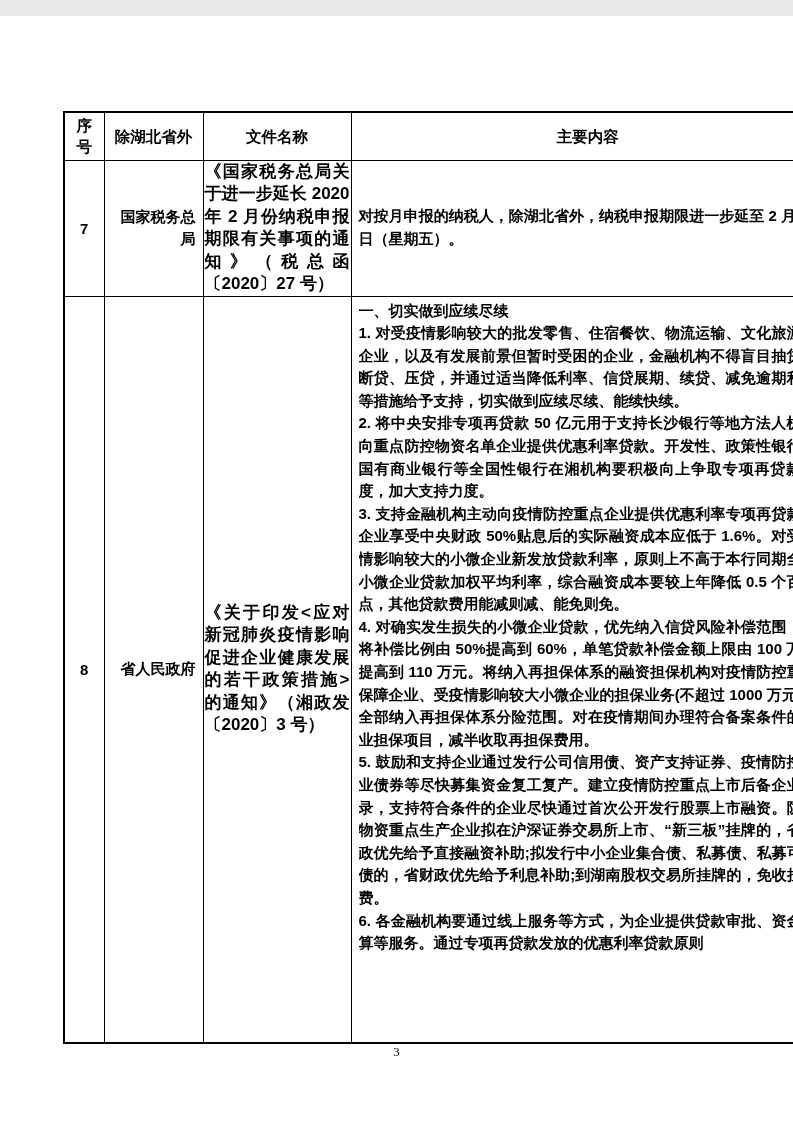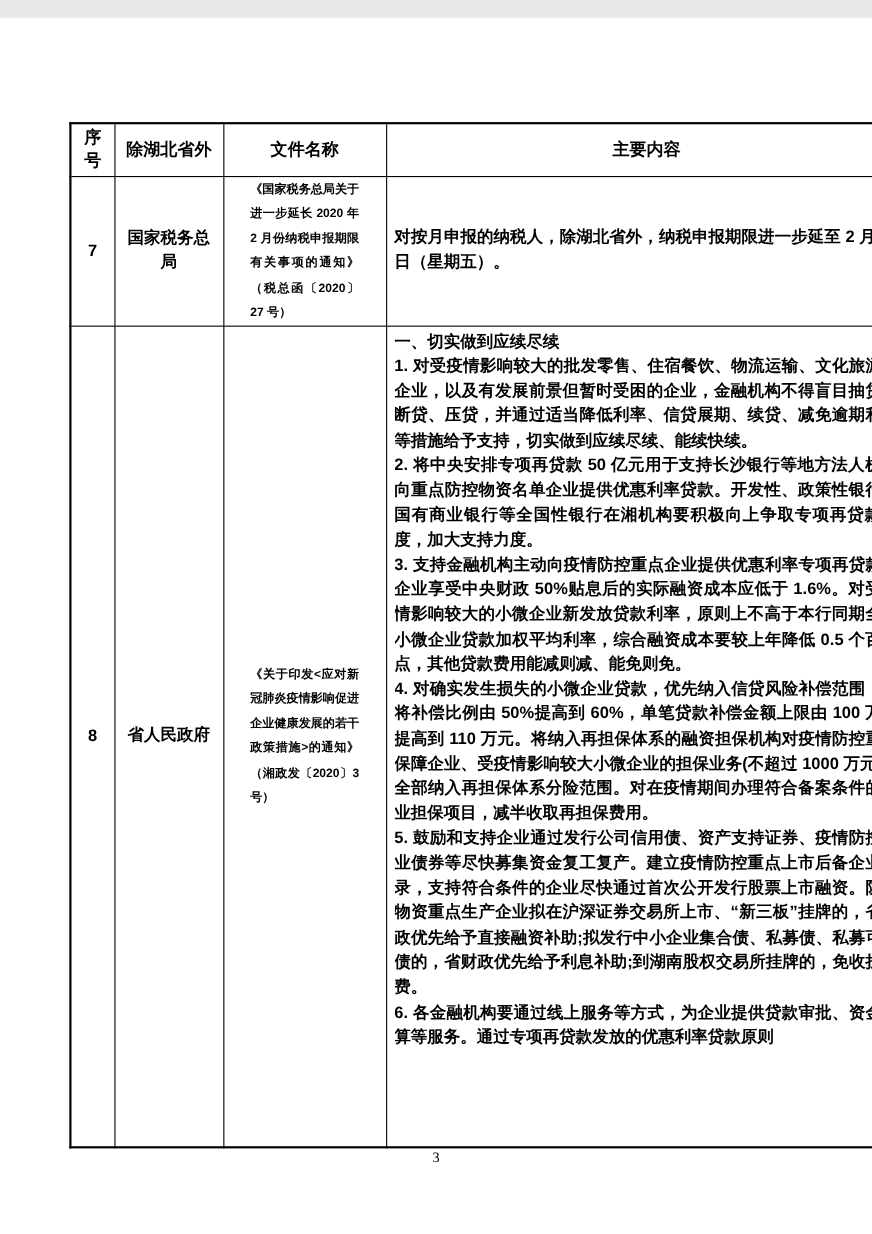--- a/index.html
+++ b/index.html
@@ -40,29 +40,29 @@
     font-size: 15.5px;
     text-align: center;
     line-height: 21px;
     padding: 0 8px;
   }
   td.no-cell {
     text-align: center;
     font-size: 15px;
   }
   td.agency-cell {
-    text-align: center;
+    text-align: right;
     font-size: 15px;
     line-height: 22.5px;
     padding: 0 7px;
   }
   td.docname-cell {
-    font-size: 11px;
+    font-size: 17px;
     line-height: 22.5px;
-    padding: 0 24px;
+    padding: 0 1px;
     text-align: justify;
     text-justify: inter-ideograph;
   }
   td.content-cell {
     font-size: 15px;
     line-height: 22.6px;
     padding: 0 7px;
     text-align: justify;
     text-justify: inter-ideograph;
   }

